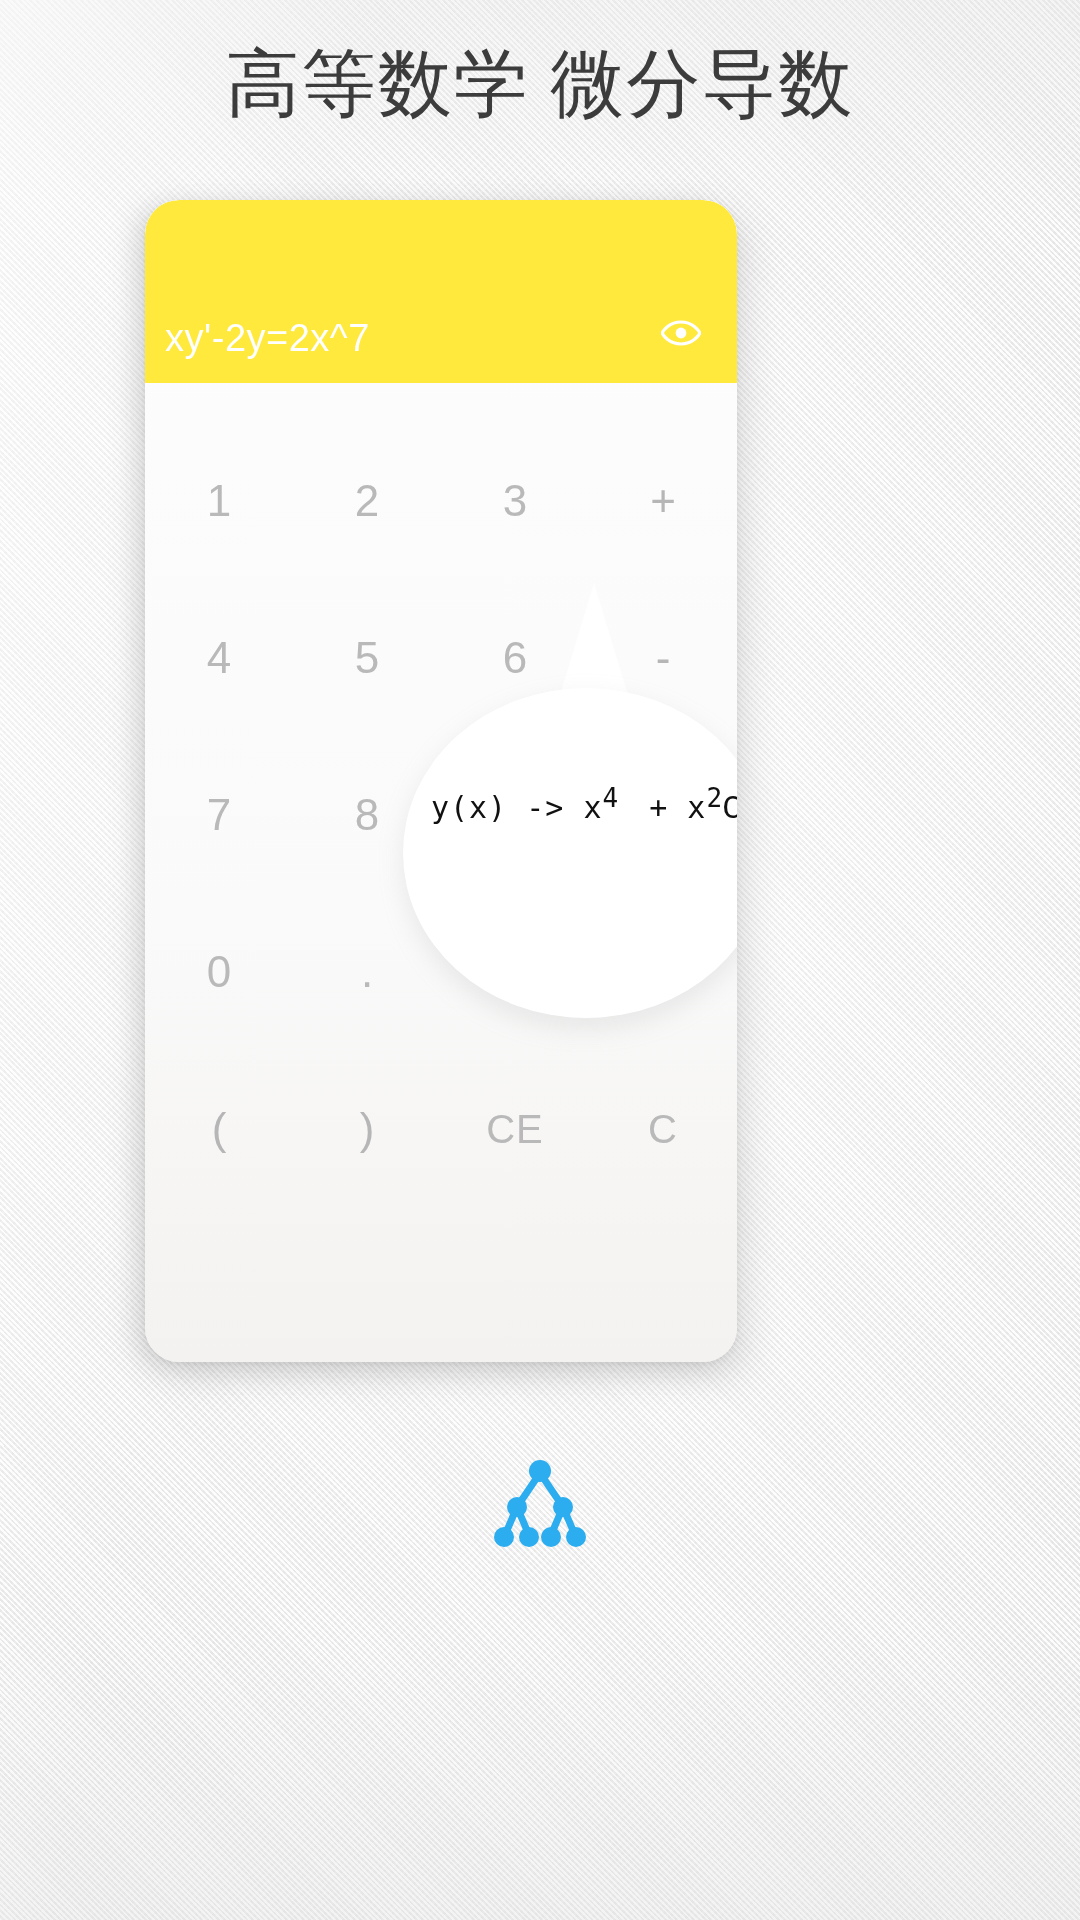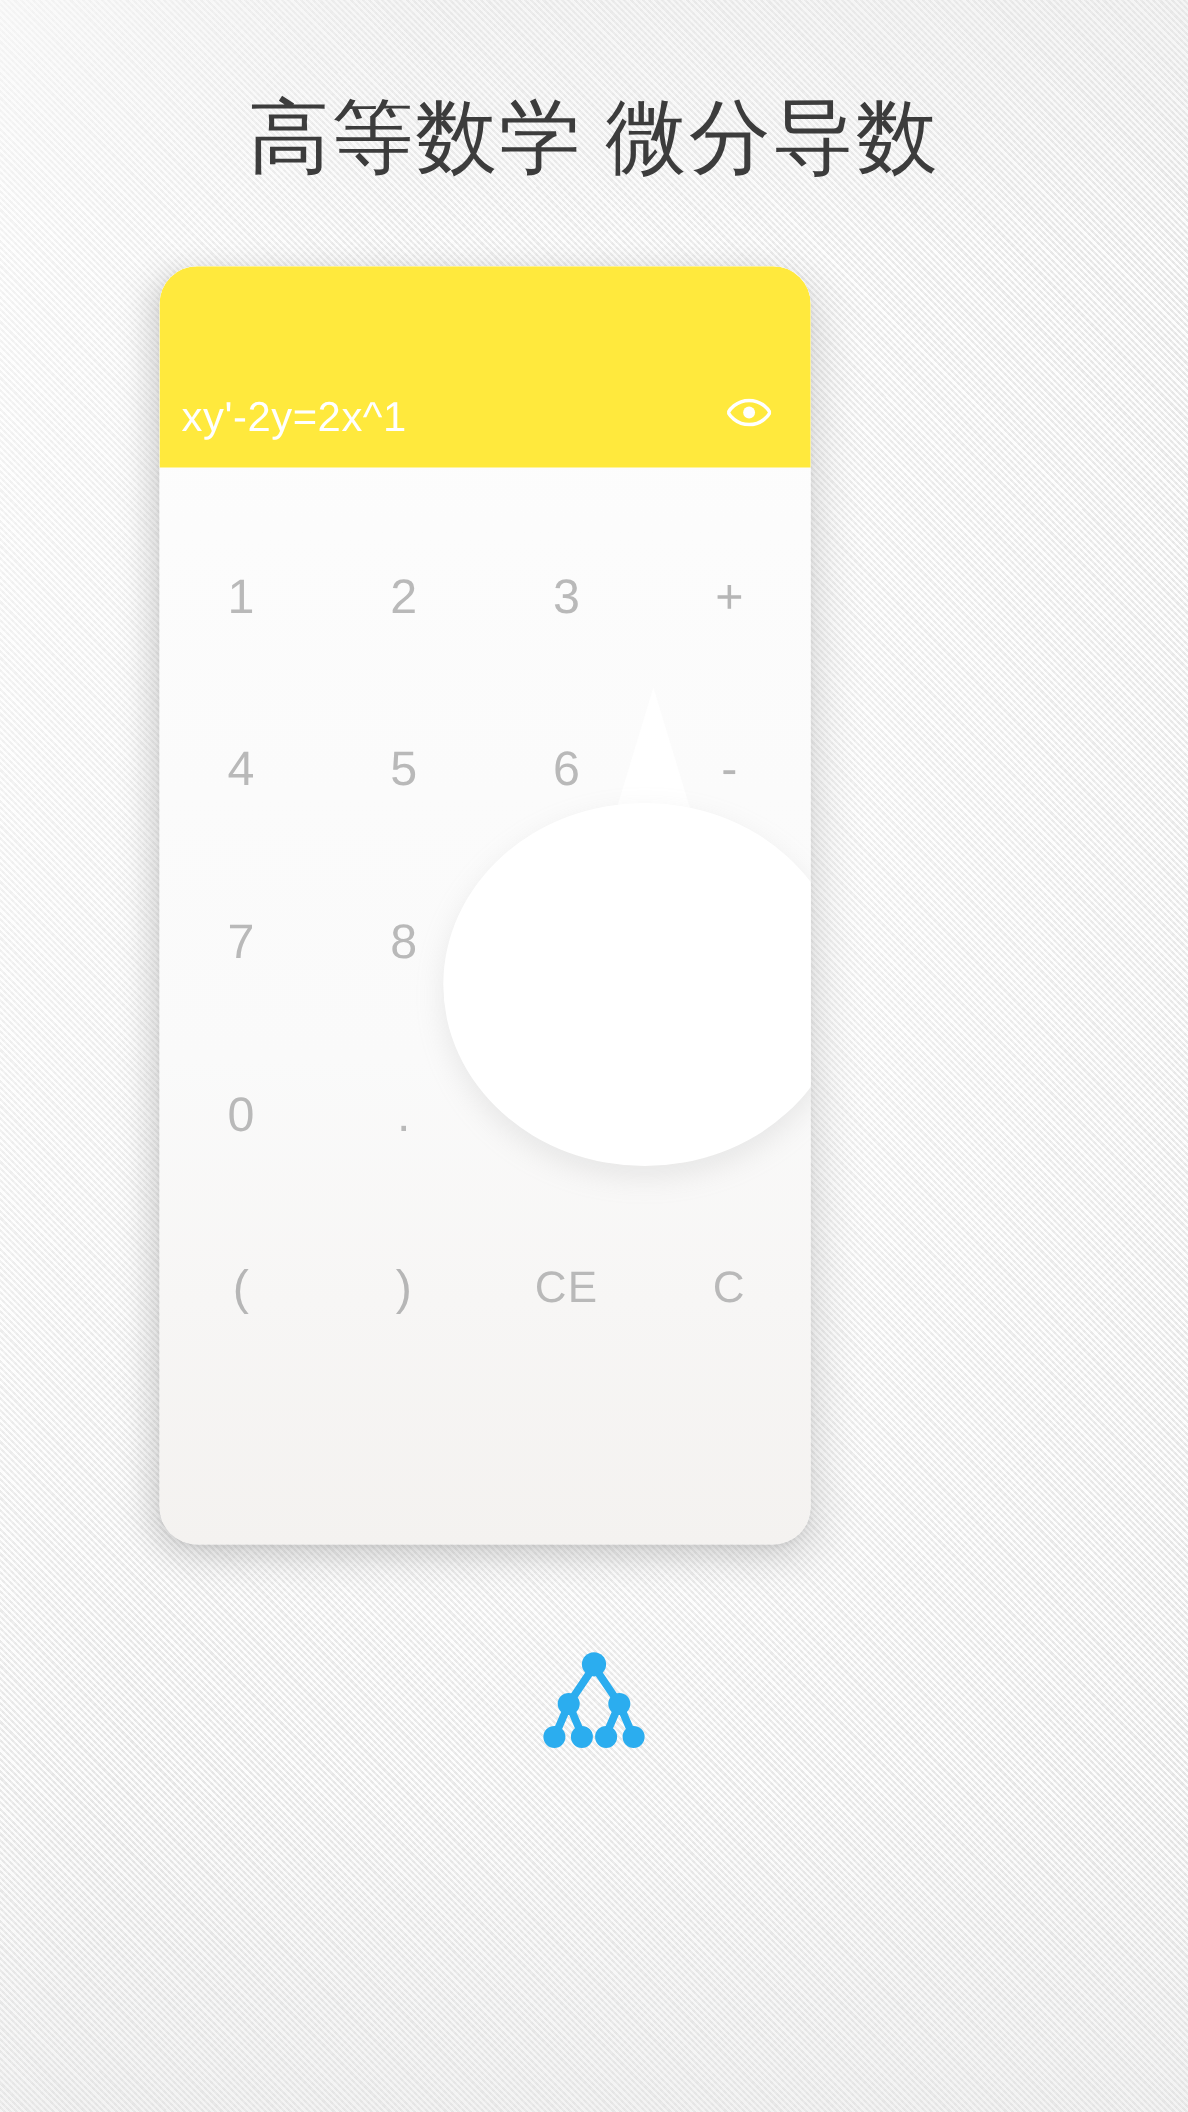--- a/index.html
+++ b/index.html
@@ -21,21 +21,21 @@
     z-index:0;
   }
   #bg-vignette{
     position:absolute;inset:0;z-index:1;pointer-events:none;
     background:
       linear-gradient(100deg, rgba(255,255,255,.55) 0%, rgba(255,255,255,0) 28%),
       radial-gradient(ellipse 120% 90% at 50% 45%, rgba(255,255,255,.40) 0%, rgba(255,255,255,0) 60%),
       linear-gradient(180deg, rgba(235,235,235,.45) 0%, rgba(255,255,255,0) 12%, rgba(255,255,255,0) 85%, rgba(232,232,232,.45) 100%);
   }
 
-  .page{position:absolute;inset:0;z-index:2;margin-top:42px;}
+  .page{position:absolute;inset:0;z-index:2;}
 
   
   #page-title{
     position:absolute;
     left:0;right:0;top:36px;
     text-align:center;
     font-family:"Liberation Serif","DejaVu Serif",serif;
     font-size:74px;
     line-height:96px;
     letter-spacing:2px;
@@ -157,21 +157,21 @@
 <div id="bg-texture"></div>
 <div id="bg-vignette"></div>
 
 <div class="page">
 
   <div id="page-title">高等数学 微分导数</div>
 
   <div id="app-card">
 
     <div id="expression-bar">
-      <div id="expression-text">xy'-2y=2x^1</div>
+      <div id="expression-text">xy'-2y=2x^7</div>
       <div id="eye-icon">
         <svg width="40" height="26" viewBox="0 0 40 26" aria-hidden="true">
           <path d="M20 2 C8 2 2 11 1 13 C2 15 8 24 20 24 C32 24 38 15 39 13 C38 11 32 2 20 2 Z" fill="none" stroke="#ffffff" stroke-width="3.2" stroke-linejoin="round"></path>
           <circle cx="20" cy="13" r="5.4" fill="#ffffff"></circle>
         </svg>
       </div>
     </div>
 
     <div id="keypad">
 
@@ -207,20 +207,23 @@
         <div class="key op">(</div>
         <div class="key op">)</div>
         <div class="key small">CE</div>
         <div class="key small">C</div>
       </div>
 
     </div>
 
     <div id="bubble-tail"></div>
     <div id="result-bubble"></div>
+    <div id="result-formula">
+      <span>y(x)  -&gt; </span><span>x</span><sup>4</sup><span class="sp"></span><span> + </span><span>x</span><sup>2</sup><span>C</span>
+    </div>
 
   </div>
 
   <div id="brand-logo">
     <svg width="104" height="96" viewBox="0 0 104 96" aria-hidden="true">
       <g stroke="#2badef" stroke-width="7" stroke-linecap="round" fill="none">
         <line x1="52" y1="16" x2="29" y2="50"></line>
         <line x1="52" y1="16" x2="75" y2="50"></line>
         <line x1="29" y1="50" x2="17" y2="78"></line>
         <line x1="29" y1="50" x2="41" y2="78"></line>

